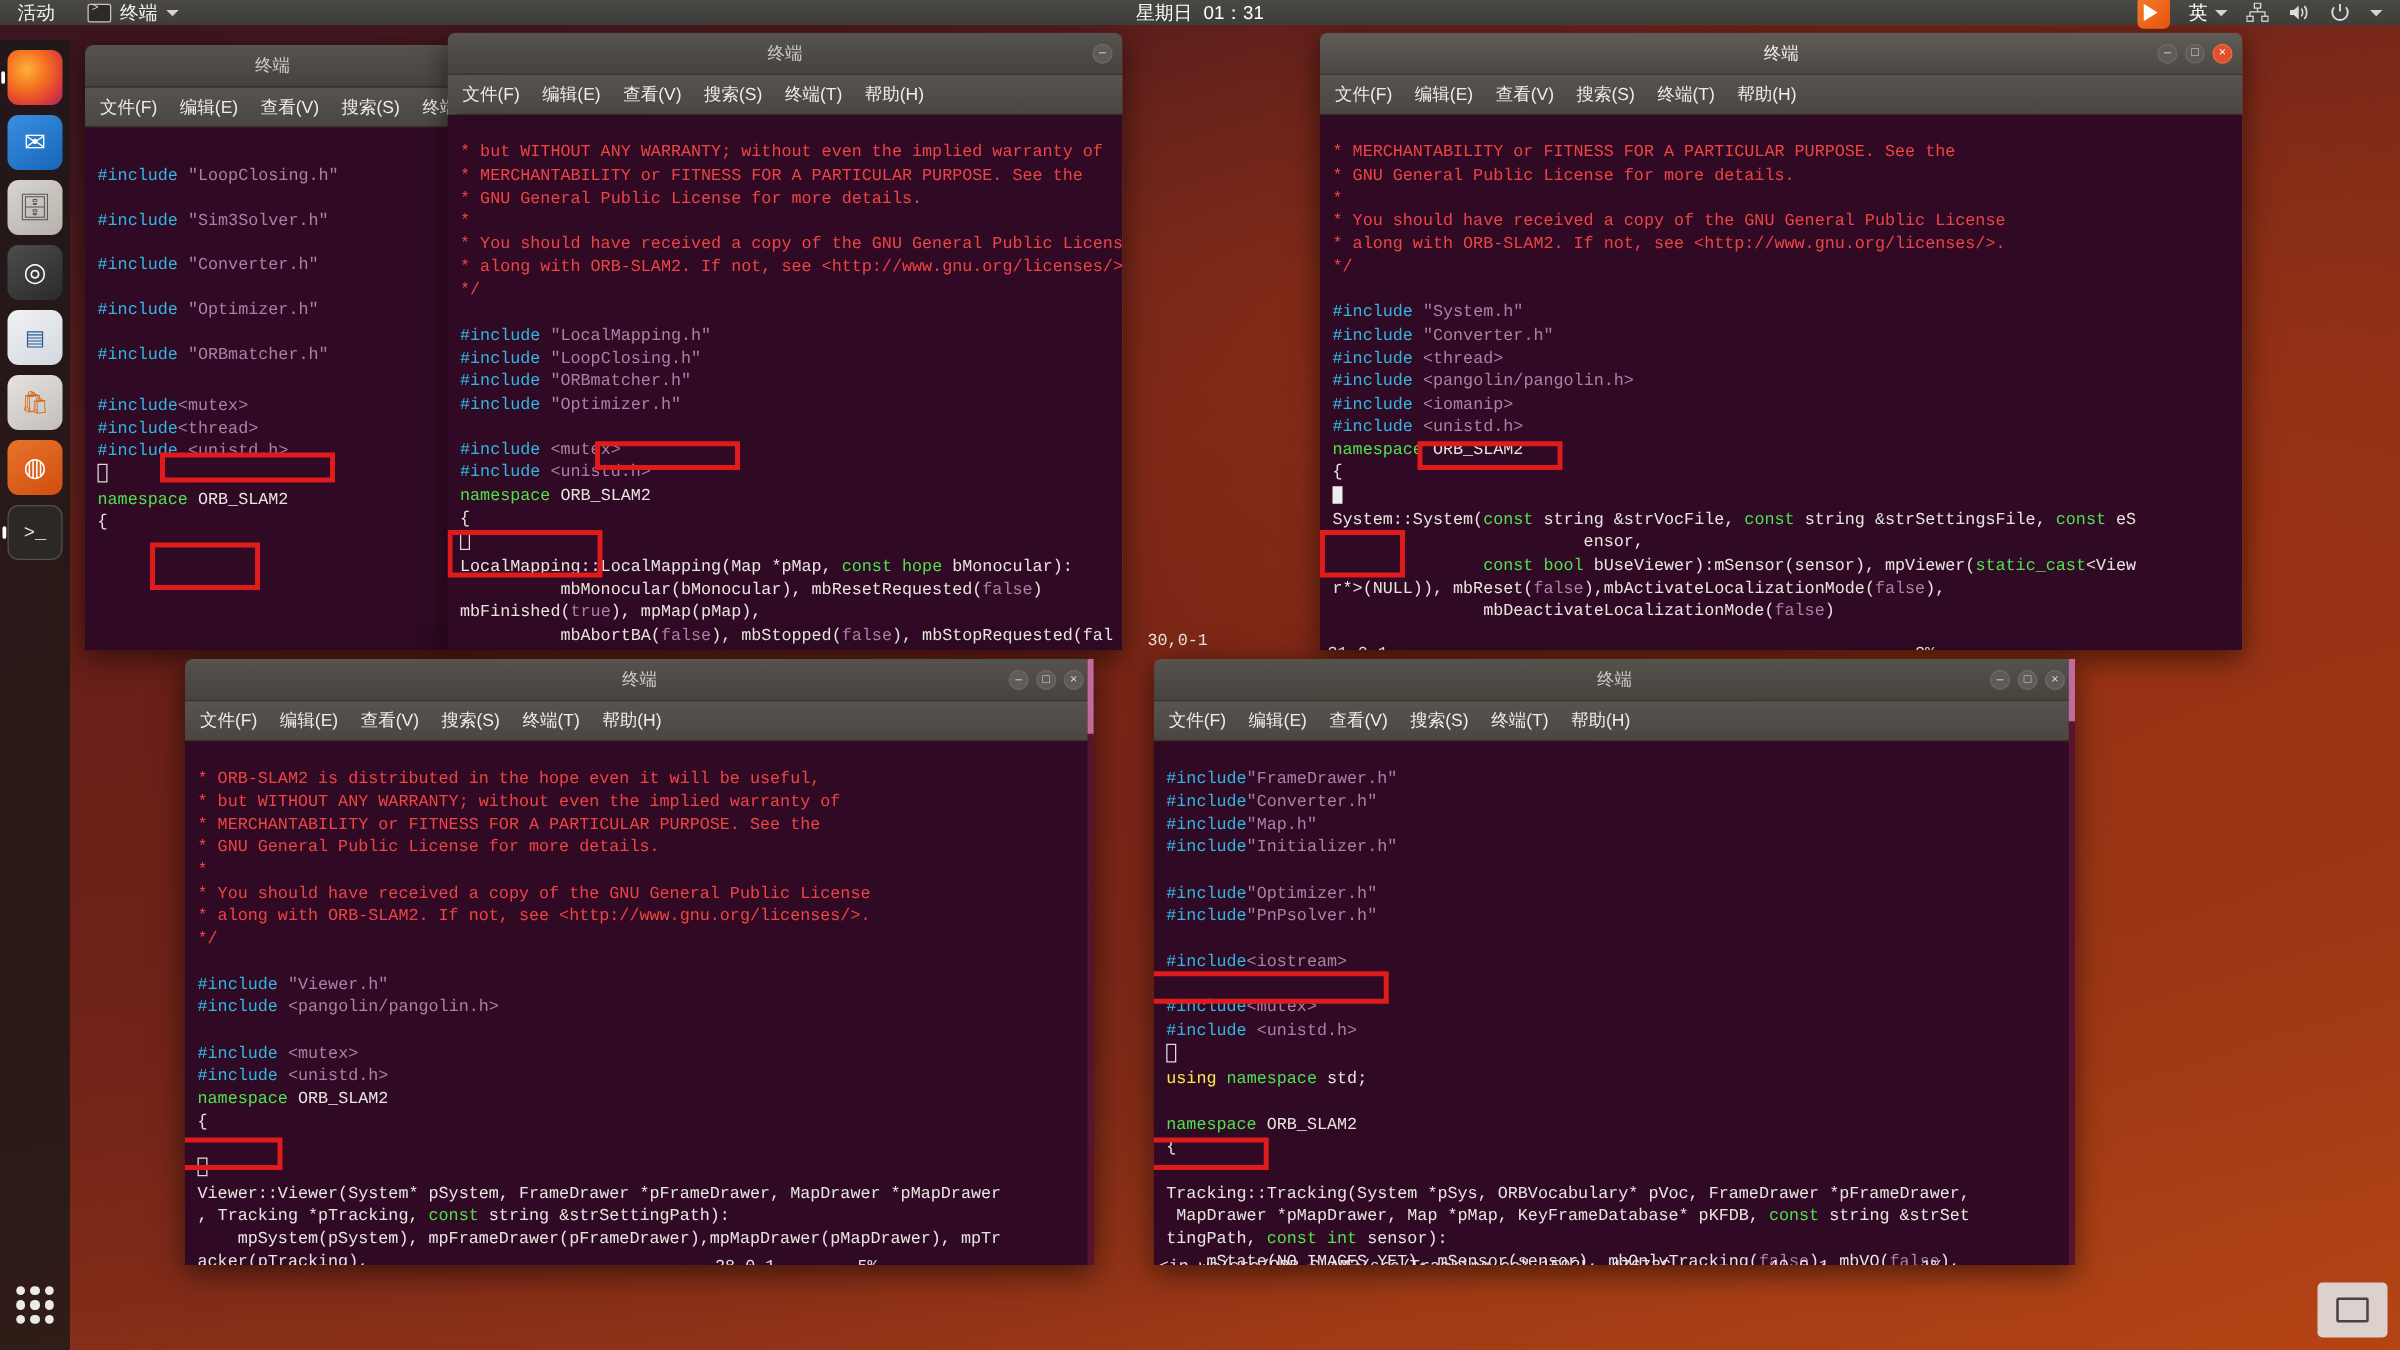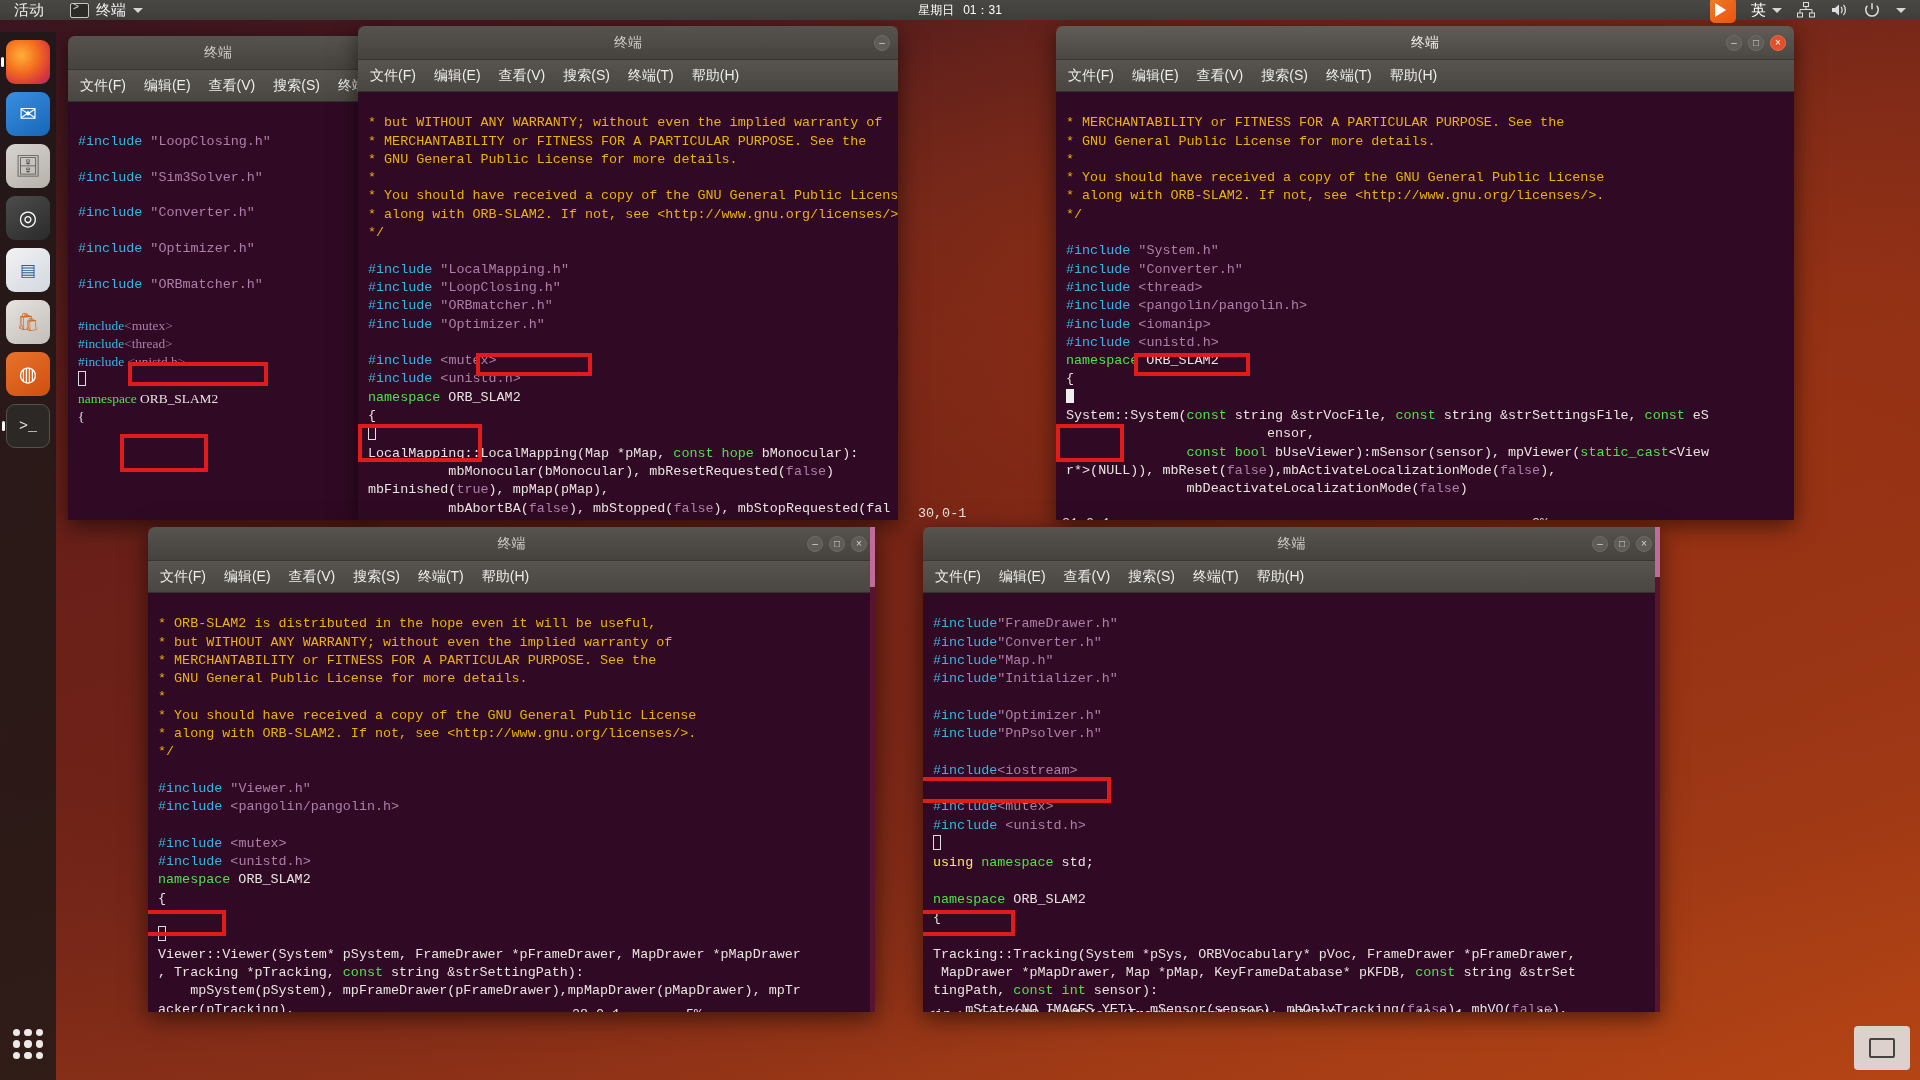--- a/index.html
+++ b/index.html
@@ -38,21 +38,21 @@
     content: ">"; position: absolute; left: 2px; top: -2px;
     font-size: 10px; color: #d6d3cf; font-family: "Liberation Mono", monospace;
   }
   .caret-dn {
     width: 0; height: 0; border-left: 5px solid transparent;
     border-right: 5px solid transparent; border-top: 5px solid #d8d5d1;
     display:inline-block;
   }
   #topbar .clock {
     position: absolute; left: 50%; transform: translateX(-50%);
-    display: flex; align-items: center; gap: 9px; font-size: 12px; color: #fff;
+    display: flex; align-items: center; gap: 9px; font-size: 15px; color: #fff;
   }
   #topbar .tray {
     position: absolute; right: 14px; display: flex; align-items: center; gap: 15px;
   }
   .tray-app-icon {
     width: 26px; height: 26px; border-radius: 5px;
     background: linear-gradient(135deg,#f07c28,#e8540e);
     position: relative; overflow: hidden;
   }
   .tray-app-icon::after {
@@ -143,21 +143,21 @@
   }
   .win .term .pad { padding-left: 6px; }
   .statusline {
     position: absolute; left: 0; right: 0; bottom: 0;
     font-family: "Liberation Mono", "DejaVu Sans Mono", monospace;
     font-size: 13.4px; color: #e8e4e0;
     display: flex;
   }
 
   
-  .c-cmt { color: #eab308; }
+  .c-cmt { color: #ef4444; }
   .c-pre { color: #34b6e2; }
   .c-str { color: #ad7fa8; }
   .c-kw  { color: #4ee04e; }
   .c-type{ color: #4ee04e; }
   .c-yel { color: #fce94f; }
   .hlbox {
     position: absolute; border: 4px solid #e01b1b; pointer-events: none; z-index: 20;
   }
   .cursor-box {
     display: inline-block; width: 8px; height: 15px;
@@ -260,21 +260,21 @@
     <span>查看(V)</span>
     <span>搜索(S)</span>
     <span>终端(T)</span>
   </div>
   <div class="term">
 <div class="pad" style="line-height:35.6px;"><span class="c-pre">#include</span> <span class="c-str">"LoopClosing.h"</span>
 <span class="c-pre">#include</span> <span class="c-str">"Sim3Solver.h"</span>
 <span class="c-pre">#include</span> <span class="c-str">"Converter.h"</span>
 <span class="c-pre">#include</span> <span class="c-str">"Optimizer.h"</span>
 <span class="c-pre">#include</span> <span class="c-str">"ORBmatcher.h"</span></div>
-<div class="pad" style="margin-top:-4px;font-family:Liberation Serif, serif;"><span class="c-pre">#include</span><span class="c-str">&lt;mutex&gt;</span>
+<div class="pad" style="margin-top:-4px;"><span class="c-pre">#include</span><span class="c-str">&lt;mutex&gt;</span>
 <span class="c-pre">#include</span><span class="c-str">&lt;thread&gt;</span>
 <span class="c-pre">#include</span> <span class="c-str">&lt;unistd.h&gt;</span>
 <span class="cursor-box"></span>
 <span class="c-kw">namespace</span> ORB_SLAM2
 {</div>
   </div>
   <div class="hlbox" style="left:60px; top:326px; width:140px; height:24px;"></div>
   <div class="hlbox" style="left:52px; top:398px; width:88px; height:38px;"></div>
 </div>
 

